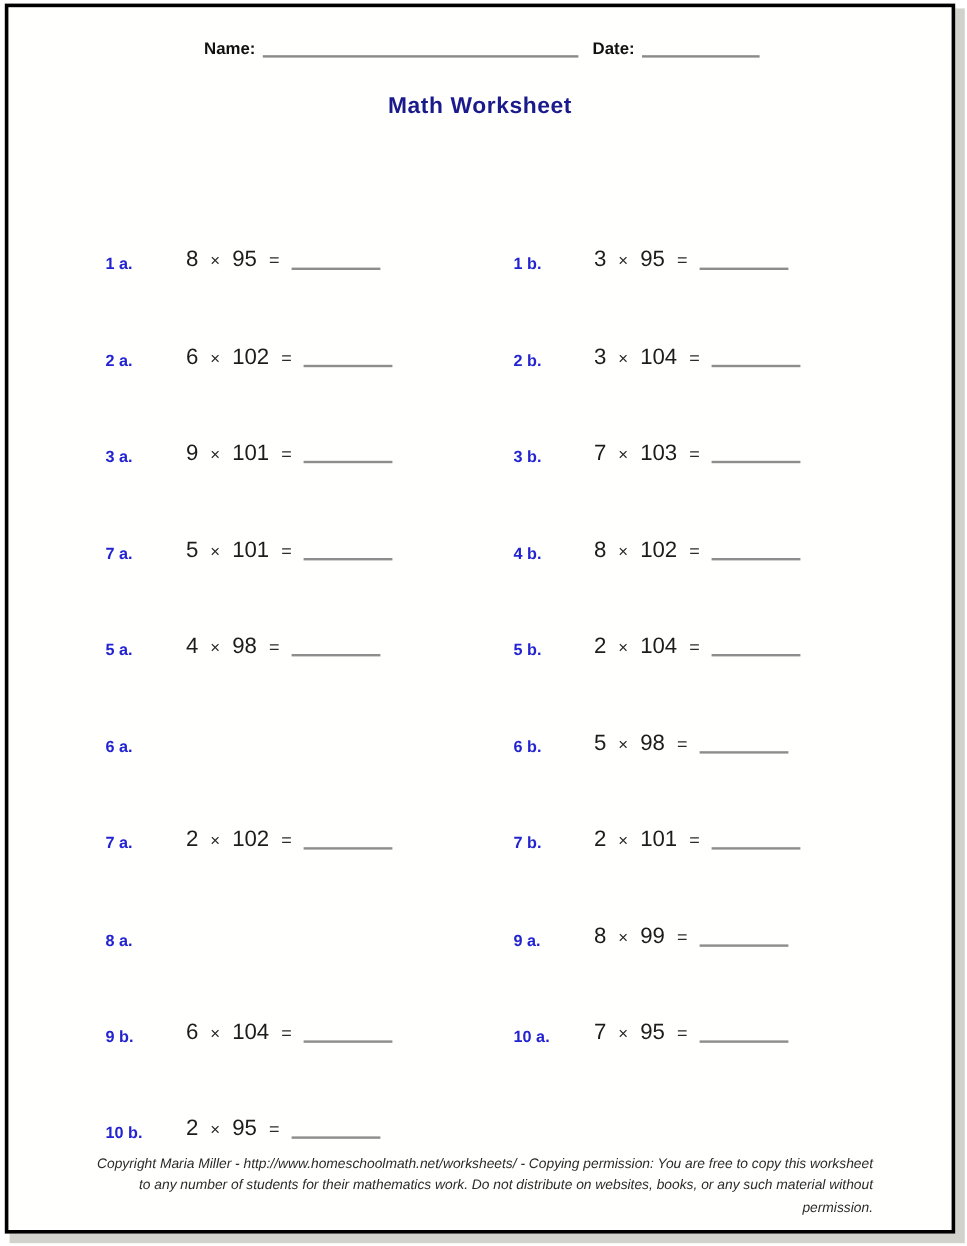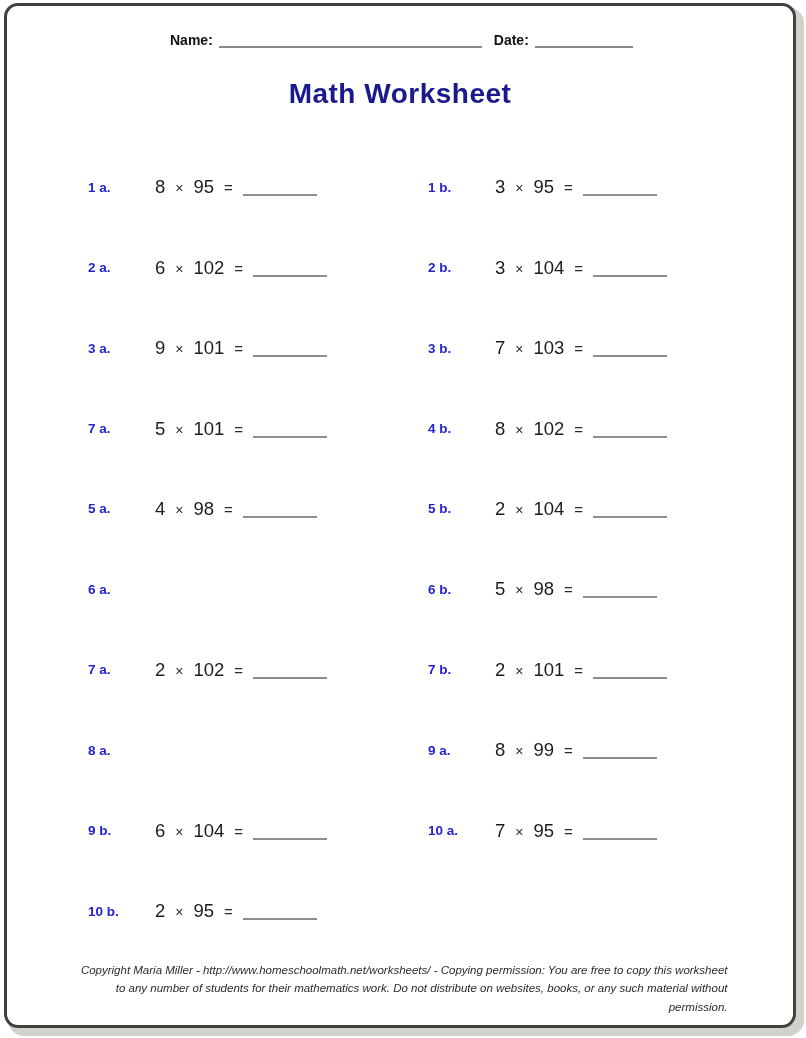--- a/index.html
+++ b/index.html
@@ -1,35 +1,35 @@
 <!DOCTYPE html>
 <html><head>
 <meta charset="utf-8">
 <style>
   html,body{margin:0;padding:0;background:#ffffff;width:806px;height:1038px;
     font-family:"Liberation Sans", sans-serif;}
   .page{position:absolute;left:4px;top:3px;box-sizing:border-box;
     width:792px;height:1025px;background:#fffffd;
-    border:3px solid #404040;border-radius:14px;
+    border:3px solid #000000;border-radius:0;
     box-shadow:6px 6px 0 2px #d2d2cd;}
   
   .header-row{position:absolute;left:163px;top:26px;white-space:nowrap;
     font-size:14px;font-weight:bold;color:#111;}
   .uline{display:inline-block;height:0;border-bottom:2px solid #8a8a8a;
     transform:translateY(3px);}
   .name-line{width:263px;margin-left:6px;}
   .date-label{margin-left:12px;}
   .date-line{width:98px;margin-left:6px;}
   
   .title{position:absolute;top:72px;left:0;right:0;text-align:center;
-    font-size:28px;font-weight:bold;color:#1a1a8c;letter-spacing:0.5px;}
+    font-size:19px;font-weight:bold;color:#1a1a8c;letter-spacing:0.5px;}
   
   .problems{position:absolute;left:81px;top:141px;display:grid;
     grid-template-columns:340px 343px;grid-auto-rows:80.45px;}
-  .cell{display:flex;align-items:center;}
+  .cell{display:flex;align-items:flex-end;}
   .plabel{flex:0 0 67px;font-size:13.5px;font-weight:bold;color:#2323d1;}
   .expr{font-size:18.5px;color:#1c1c1c;white-space:nowrap;}
   .expr .num{margin-right:10px;}
   .expr .op{font-size:14px;color:#2a2a2a;margin-right:10px;}
   .expr .eq{font-size:15px;color:#2a2a2a;margin-right:10px;}
   .blank{display:inline-block;width:74px;height:0;
     border-bottom:2px solid #8d8d8d;transform:translateY(3px);}
   
   .footer{position:absolute;left:0;right:0;bottom:9px;text-align:right;}
   .footer p{margin:0 auto;max-width:655px;font-style:italic;

